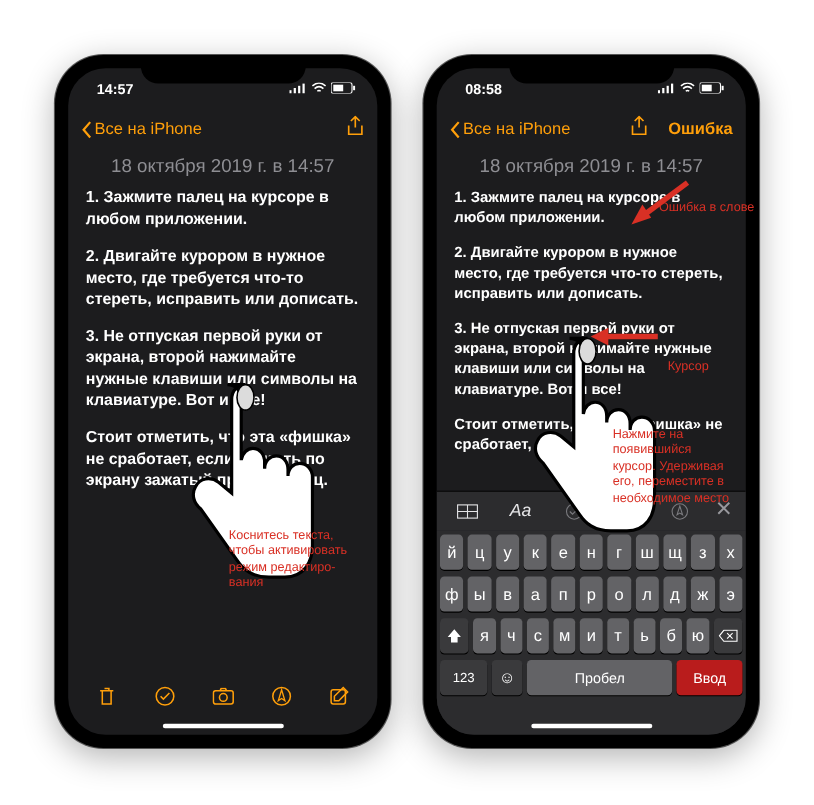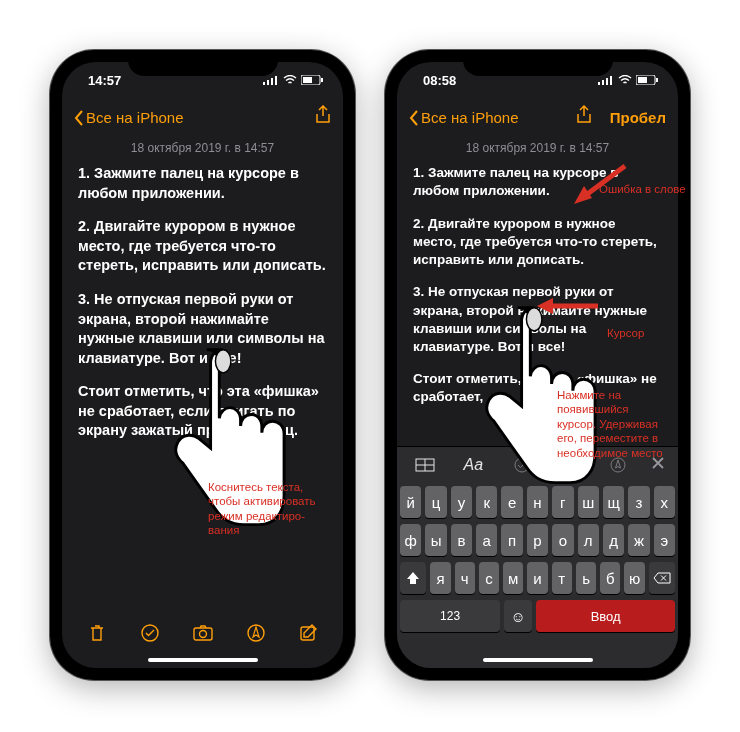--- a/index.html
+++ b/index.html
@@ -36,21 +36,21 @@
   .navbar .back { color: #ff9f0a; display: flex; align-items: flex-end; font-size: 15px; }
   .navbar .back svg { margin-right: 2px; }
   .navbar .spacer { flex: 1; }
   .navbar .share { color: #ff9f0a; }
   .navbar .done { color: #ff9f0a; font-weight: 600; font-size: 15px; margin-left: 10px; }
   .content {
     flex: 1; padding: 4px 16px; color: #fff; font-size: 14.5px;
     line-height: 1.35; font-weight: 700; overflow: hidden;
   }
   .content .date {
-    text-align: center; color: #8e8e93; font-size: 12px;
+    text-align: center; color: #8e8e93; font-size: 17px;
     font-weight: 400; margin-bottom: 8px;
   }
   .content p { margin-bottom: 14px; }
   .toolbar {
     height: 56px; display: flex; justify-content: space-around;
     align-items: center; padding: 0 8px 14px;
   }
   .toolbar .tbtn { color: #ff9f0a; width: 28px; display:flex; justify-content:center; }
   .acc-row {
     height: 36px; background:#2c2c2e; display:flex; align-items:center;
@@ -213,21 +213,21 @@
               <path d="M8 1 L2 8 L8 15" stroke="#ff9f0a" stroke-width="2" fill="none"></path>
             </svg>
           <span>Все на iPhone</span>
         </div>
         <div class="spacer"></div>
         <div class="share">
           <svg width="16" height="20">
               <path d="M8 1 L8 11 M4 5 L8 1 L12 5 M2 9 v8 h12 v-8" stroke="#ff9f0a" stroke-width="1.5" fill="none"></path>
             </svg>
         </div>
-        <div class="done">Пробел</div>
+        <div class="done">Ошибка</div>
       </div>
       <div class="content" style="font-size:13.5px;">
         <div class="date">18 октября 2019 г. в 14:57</div>
         <p>1. Зажмите палец на курсоре в любом приложении.</p>
         <p>2. Двигайте курором в нужное место, где требуется что-то стереть, исправить или дописать.</p>
         <p>3. Не отпуская первой руки от экрана, второй нажимайте нужные клавиши или символы на клавиатуре. Вот и все!</p>
         <p>Стоит отметить, что эта «фишка» не сработает,</p>
       </div>
 
       <div class="acc-row">
@@ -298,20 +298,21 @@
           <div class="key fn">
               <svg width="18" height="12">
                 <path d="M5 1 h12 v10 h-12 l-4 -5 z" stroke="#fff" fill="none"></path>
                 <path d="M8 3.5 l5 5 M13 3.5 l-5 5" stroke="#fff"></path>
               </svg>
             </div>
         </div>
         <div class="krow">
           <div class="key num">123</div>
           <div class="key emoji">☺</div>
+          <div class="key space">Пробел</div>
           <div class="key enter">Ввод</div>
         </div>
       </div>
       <div class="home-ind"></div>
     </div>
 
     <svg class="arrow" style="top:108px; left:185px;" width="60" height="50">
         <path d="M55 8 L12 40" stroke="#d93025" stroke-width="5"></path>
         <path d="M4 46 L22 40 L14 28 Z" fill="#d93025"></path>
       </svg>

